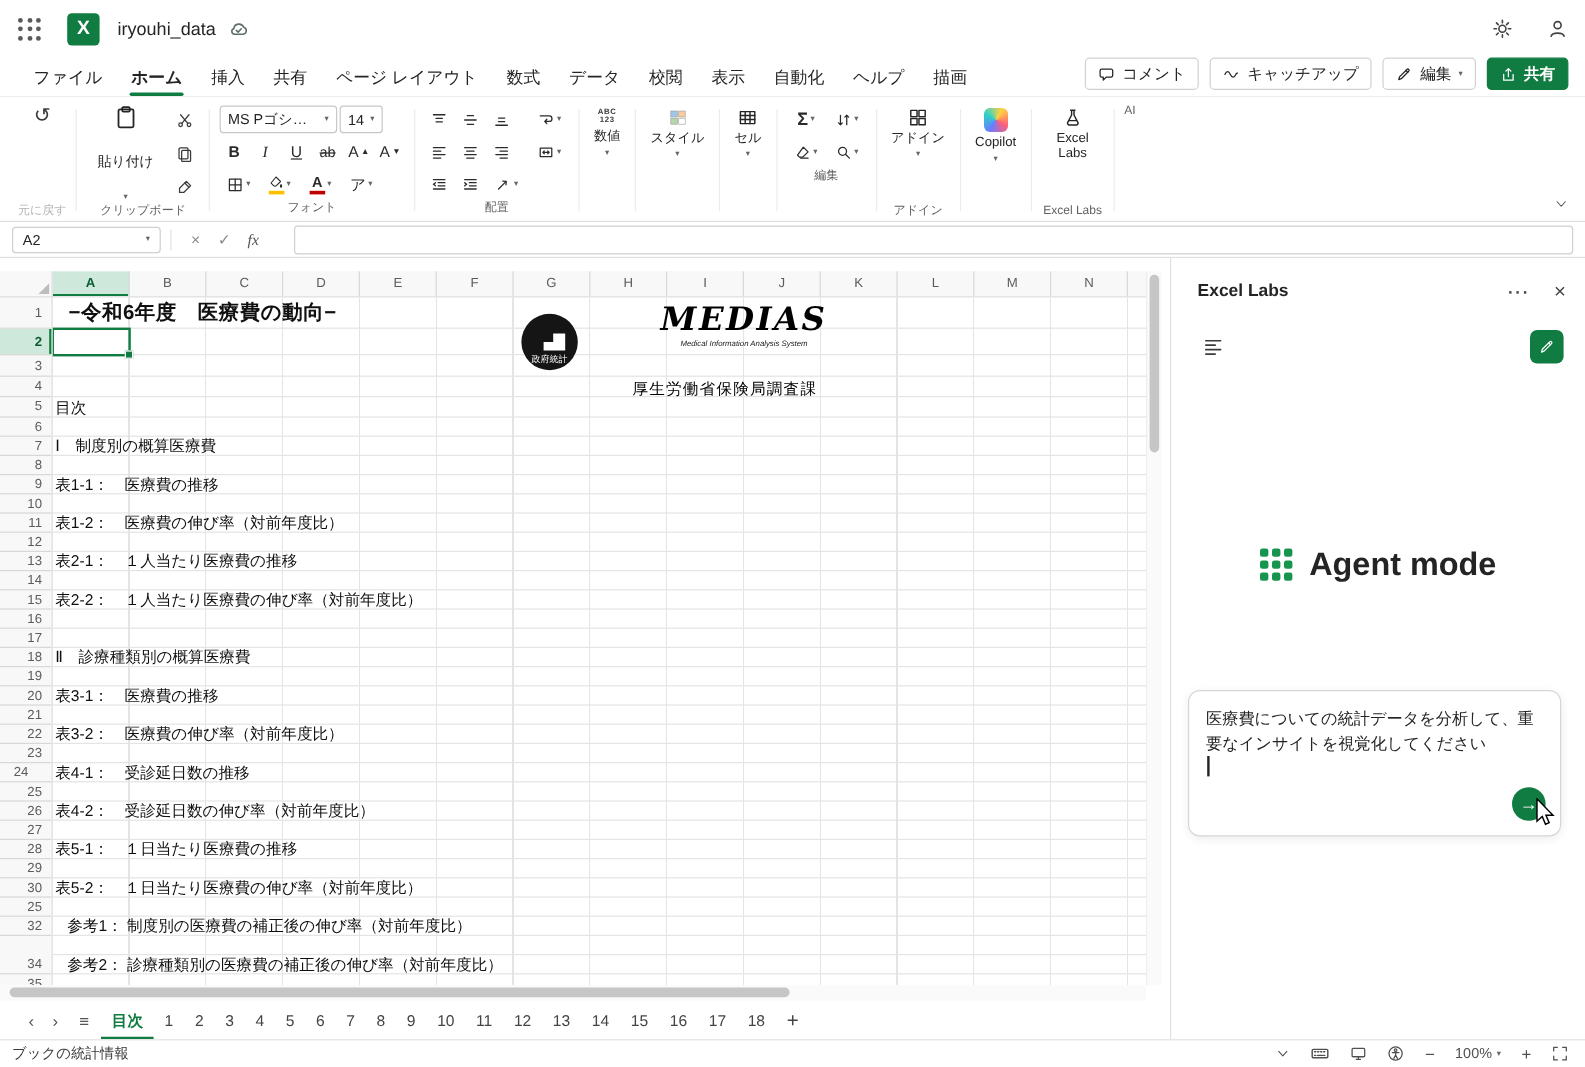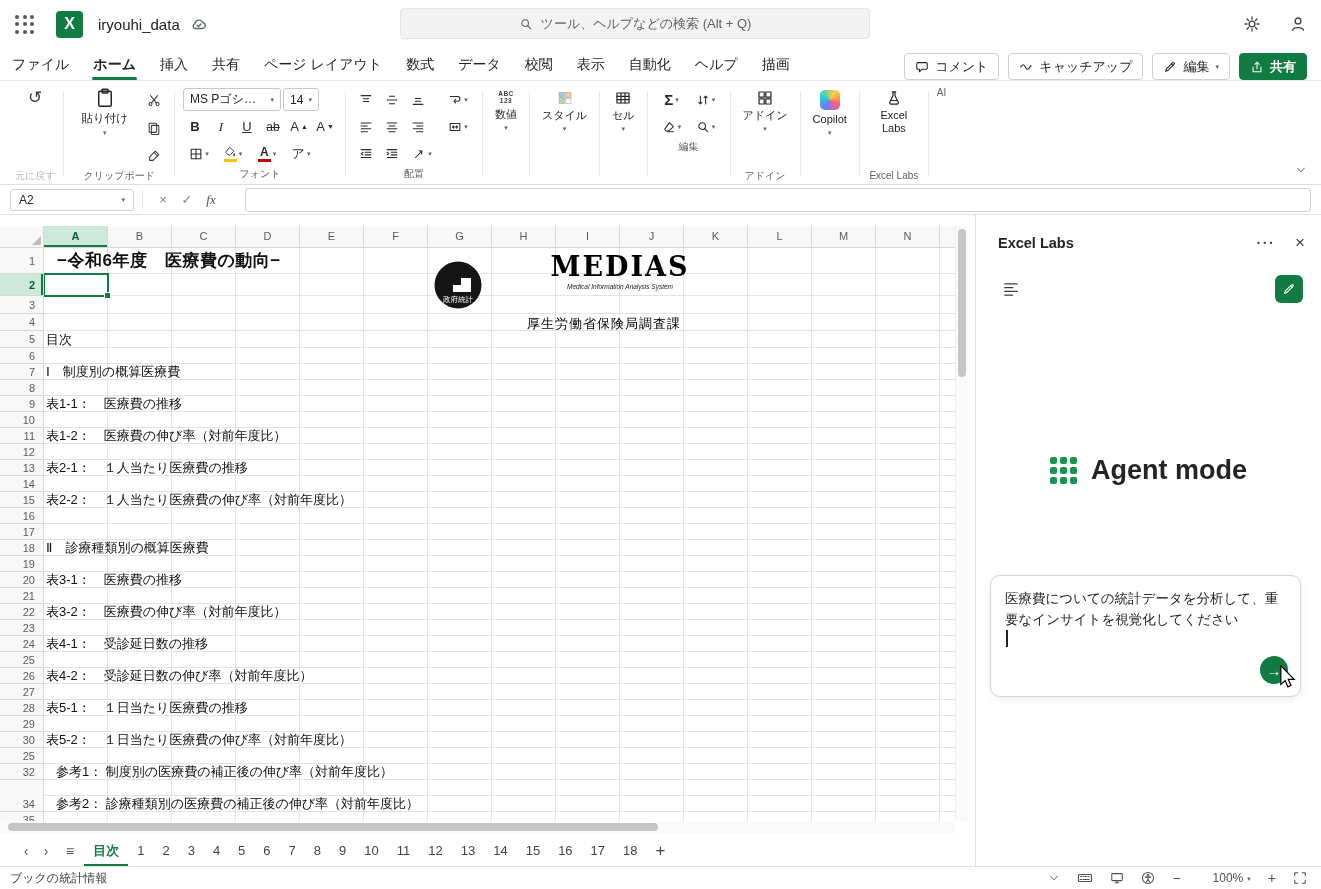--- a/index.html
+++ b/index.html
@@ -15,21 +15,21 @@
   .waffle i{background:#5a5a5a;border-radius:50%;}
   .xlogo{width:27px;height:27px;background:#107C41;border-radius:4px;color:#fff;font-weight:bold;font-size:16px;
     display:flex;align-items:center;justify-content:center;margin-left:22px;}
   .fname{margin-left:15px;font-size:15px;color:#242424;}
   .syncic{margin-left:10px;color:#5f6f66;display:flex;}
   .searchbox{position:absolute;left:400px;top:8px;width:470px;height:31px;background:#f3f3f3;border:1px solid #e5e5e5;
     border-radius:4px;display:flex;align-items:center;justify-content:center;gap:8px;color:#616161;box-sizing:border-box;}
   .top-right{position:absolute;right:14px;top:0;height:48px;display:flex;align-items:center;gap:28px;color:#424242;}
 
   
-  .tabrow{position:absolute;top:48px;left:0;right:0;height:33px;display:flex;align-items:flex-end;
+  .tabrow{position:absolute;top:48px;left:0;right:0;height:33px;display:flex;align-items:flex-start;padding-left:16px;
     border-bottom:1px solid #ececec;box-sizing:border-box;}
   .mtab{padding:0 12px;height:32px;line-height:32px;font-size:14px;position:relative;white-space:nowrap;}
   .mtab.active{font-weight:700;}
   .mtab.active::after{content:"";position:absolute;left:11px;right:11px;bottom:0;height:3px;background:#107C41;border-radius:2px;}
   .tab-actions{margin-left:auto;display:flex;align-items:center;gap:9px;padding-right:14px;}
   .tbtn{height:27px;border:1px solid #d1d1d1;border-radius:4px;background:#fff;display:flex;align-items:center;gap:6px;
     padding:0 10px;color:#242424;white-space:nowrap;}
   .tbtn.share{background:#107C41;border-color:#107C41;color:#fff;font-weight:600;}
 
   
@@ -37,21 +37,21 @@
     align-items:stretch;padding:4px 8px 0 8px;box-sizing:border-box;background:#fff;}
   .rgroup{display:flex;flex-direction:column;align-items:center;padding:0 7px;}
   .gbody{flex:1;display:flex;align-items:flex-start;gap:5px;}
   .gcol{display:flex;flex-direction:column;gap:2px;padding-top:2px;}
   .rrow{display:flex;align-items:center;gap:2px;height:25px;}
   .glabel{height:16px;line-height:16px;font-size:10px;color:#616161;white-space:nowrap;}
   .vsep{width:1px;background:#ececec;margin:6px 1px 8px 1px;}
   .dis{color:#b5b5b5;}
   .sbtn{width:24px;height:24px;display:flex;align-items:center;justify-content:center;color:#3b3b3b;}
   .undo-glyph{font-size:17px;}
-  .bigbtn{display:flex;flex-direction:column;align-items:center;gap:3px;font-size:11.5px;padding:3px 9px 0 9px;color:#242424;}
+  .bigbtn{display:flex;flex-direction:column;align-items:center;gap:19px;font-size:11.5px;padding:3px 9px 0 9px;color:#242424;}
   .minicol{display:flex;flex-direction:column;gap:4px;padding-top:3px;}
   .combo{border:1px solid #c8c8c8;border-radius:3px;height:23px;display:flex;align-items:center;justify-content:space-between;
     padding:0 6px;font-size:12px;background:#fff;box-sizing:border-box;}
   .fontname{width:98px;}
   .fontname span:first-child{max-width:76px;overflow:hidden;text-overflow:ellipsis;white-space:nowrap;}
   .fontsize{width:36px;}
   .fbtn{min-width:24px;height:24px;display:flex;align-items:center;justify-content:center;gap:2px;font-size:13px;color:#2b2b2b;}
   .fbtn.w{min-width:32px;}
   .bold{font-weight:bold;}.ital{font-style:italic;font-family:"Liberation Serif",serif;}.undl{text-decoration:underline;}
   .strike{text-decoration:line-through;font-size:12px;}
@@ -95,21 +95,21 @@
   .rowh.sel{background:#cfe8dc;color:#0c5c32;box-shadow:inset -2px 0 0 #107C41;font-weight:600;}
   .cells{position:absolute;left:44px;top:22px;width:911px;height:573px;overflow:hidden;background:#fff;
     background-image:repeating-linear-gradient(90deg,transparent 0 63px,#e4e4e4 63px 64px);background-size:896px 100%;background-repeat:no-repeat;}
   .gridrow{position:absolute;left:0;width:100%;border-bottom:1px solid #e4e4e4;box-sizing:content-box;}
   .ctext{position:absolute;white-space:nowrap;font-size:13px;color:#101010;z-index:3;}
   .ctext.title{font-weight:700;font-size:17px;letter-spacing:0.5px;}
   .selbox{position:absolute;left:-1px;width:66px;border:2px solid #107C41;box-sizing:border-box;z-index:4;}
   .selbox::after{content:"";position:absolute;right:-4px;bottom:-4px;width:5px;height:5px;background:#107C41;border:1px solid #fff;}
   .gov{position:absolute;left:388px;top:13px;width:52px;text-align:center;z-index:3;}
   .medias{position:absolute;left:488px;top:3px;width:176px;text-align:center;z-index:3;}
-  .medias .mt{font-family:"DejaVu Serif","Liberation Serif",serif;font-weight:bold;font-size:27px;letter-spacing:2px;color:#000;}
+  .medias .mt{font-family:"DejaVu Serif","Liberation Serif",serif;font-style:italic;font-weight:bold;font-size:27px;letter-spacing:2px;color:#000;}
   .medias .ms{font-size:6.5px;font-style:italic;color:#222;margin-top:1px;}
   .dept{position:absolute;left:483px;top:67px;font-size:13px;font-weight:500;letter-spacing:1px;color:#000;z-index:3;}
   .vscroll{position:absolute;left:955px;top:0;width:13px;height:595px;background:#fafafa;border-left:1px solid #eee;box-sizing:border-box;}
   .vthumb{position:absolute;left:2px;top:3px;width:8px;height:148px;background:#c6c6c6;border-radius:4px;}
   .hscroll{position:absolute;top:606px;left:0;width:955px;height:13px;background:#fafafa;}
   .hthumb{position:absolute;top:2px;left:8px;width:650px;height:8px;background:#c6c6c6;border-radius:4px;}
   .sheettabs{position:absolute;top:620px;left:0;width:975px;height:31px;display:flex;align-items:center;padding-left:16px;box-sizing:border-box;}
   .snav{width:20px;text-align:center;color:#555;font-size:14px;}
   .smenu{margin:0 10px;color:#555;font-size:14px;}
   .stablist{display:flex;align-items:center;}
@@ -134,21 +134,21 @@
     box-shadow:0 2px 8px rgba(0,0,0,.07);padding:12px 14px;box-sizing:border-box;font-size:13.5px;line-height:21px;color:#242424;background:#fff;}
   .caretbar{position:absolute;left:15px;top:54px;width:1.5px;height:17px;background:#222;}
   .send{position:absolute;right:12px;bottom:12px;width:28px;height:28px;border-radius:50%;background:#107C41;color:#fff;
     display:flex;align-items:center;justify-content:center;font-size:15px;font-weight:bold;}
 
   
   .statusbar{position:absolute;bottom:0;left:0;right:0;height:23px;border-top:1px solid #e1e1e1;background:#fff;
     display:flex;align-items:center;font-size:12px;color:#3b3a39;box-sizing:border-box;}
   .stats{padding-left:10px;}
   .sb-right{margin-left:auto;display:flex;align-items:center;gap:17px;padding-right:14px;color:#505050;}
-  .zoomctl{display:flex;align-items:center;gap:4px;font-size:12px;margin-left:15px;}
+  .zoomctl{display:flex;align-items:center;gap:4px;font-size:12px;}
   .zpm{font-size:14px;}
 
   .mcursor{position:absolute;left:1279px;top:665px;z-index:99;}
 </style>
 </head>
 <body>
 
 <svg width="0" height="0" style="position:absolute" aria-hidden="true">
   <defs>
     <g id="sym-clipboard">
@@ -299,26 +299,20 @@
       <i></i>
       <i></i>
     </div>
   <div class="xlogo">X</div>
   <div class="fname">iryouhi_data</div>
   <span class="syncic">
       <svg class="ico i18" viewBox="0 0 16 16">
         <use href="#sym-cloud-check"></use>
       </svg>
     </span>
-  <div class="searchbox">
-    <svg class="ico i14" viewBox="0 0 16 16">
-        <use href="#sym-search"></use>
-      </svg>
-    <span>ツール、ヘルプなどの検索 (Alt + Q)</span>
-  </div>
   <div class="top-right">
     <svg class="ico i18" viewBox="0 0 16 16">
         <use href="#sym-gear"></use>
       </svg>
     <svg class="ico i18" viewBox="0 0 16 16">
         <use href="#sym-person"></use>
       </svg>
   </div>
 </header>
 
@@ -717,21 +711,21 @@
         <div class="rowh" style="height: 16px; line-height: 16px;">14</div>
         <div class="rowh" style="height: 16px; line-height: 16px;">15</div>
         <div class="rowh" style="height: 16px; line-height: 16px;">16</div>
         <div class="rowh" style="height: 16px; line-height: 16px;">17</div>
         <div class="rowh" style="height: 16px; line-height: 16px;">18</div>
         <div class="rowh" style="height: 16px; line-height: 16px;">19</div>
         <div class="rowh" style="height: 16px; line-height: 16px;">20</div>
         <div class="rowh" style="height: 16px; line-height: 16px;">21</div>
         <div class="rowh" style="height: 16px; line-height: 16px;">22</div>
         <div class="rowh" style="height: 16px; line-height: 16px;">23</div>
-        <div class="rowh" style="height: 16px; line-height: 16px;">24</div>
+        <div class="rowh" style="height: 16px; line-height: 16px; text-align: center;">24</div>
         <div class="rowh" style="height: 16px; line-height: 16px;">25</div>
         <div class="rowh" style="height: 16px; line-height: 16px;">26</div>
         <div class="rowh" style="height: 16px; line-height: 16px;">27</div>
         <div class="rowh" style="height: 16px; line-height: 16px;">28</div>
         <div class="rowh" style="height: 16px; line-height: 16px;">29</div>
         <div class="rowh" style="height: 16px; line-height: 16px;">30</div>
         <div class="rowh" style="height: 16px; line-height: 16px;">25</div>
         <div class="rowh" style="height: 16px; line-height: 16px;">32</div>
         <div class="rowh" style="height: 16px; line-height: 16px; margin-left: 48px;">33</div>
         <div class="rowh" style="height: 16px; line-height: 16px;">34</div>

